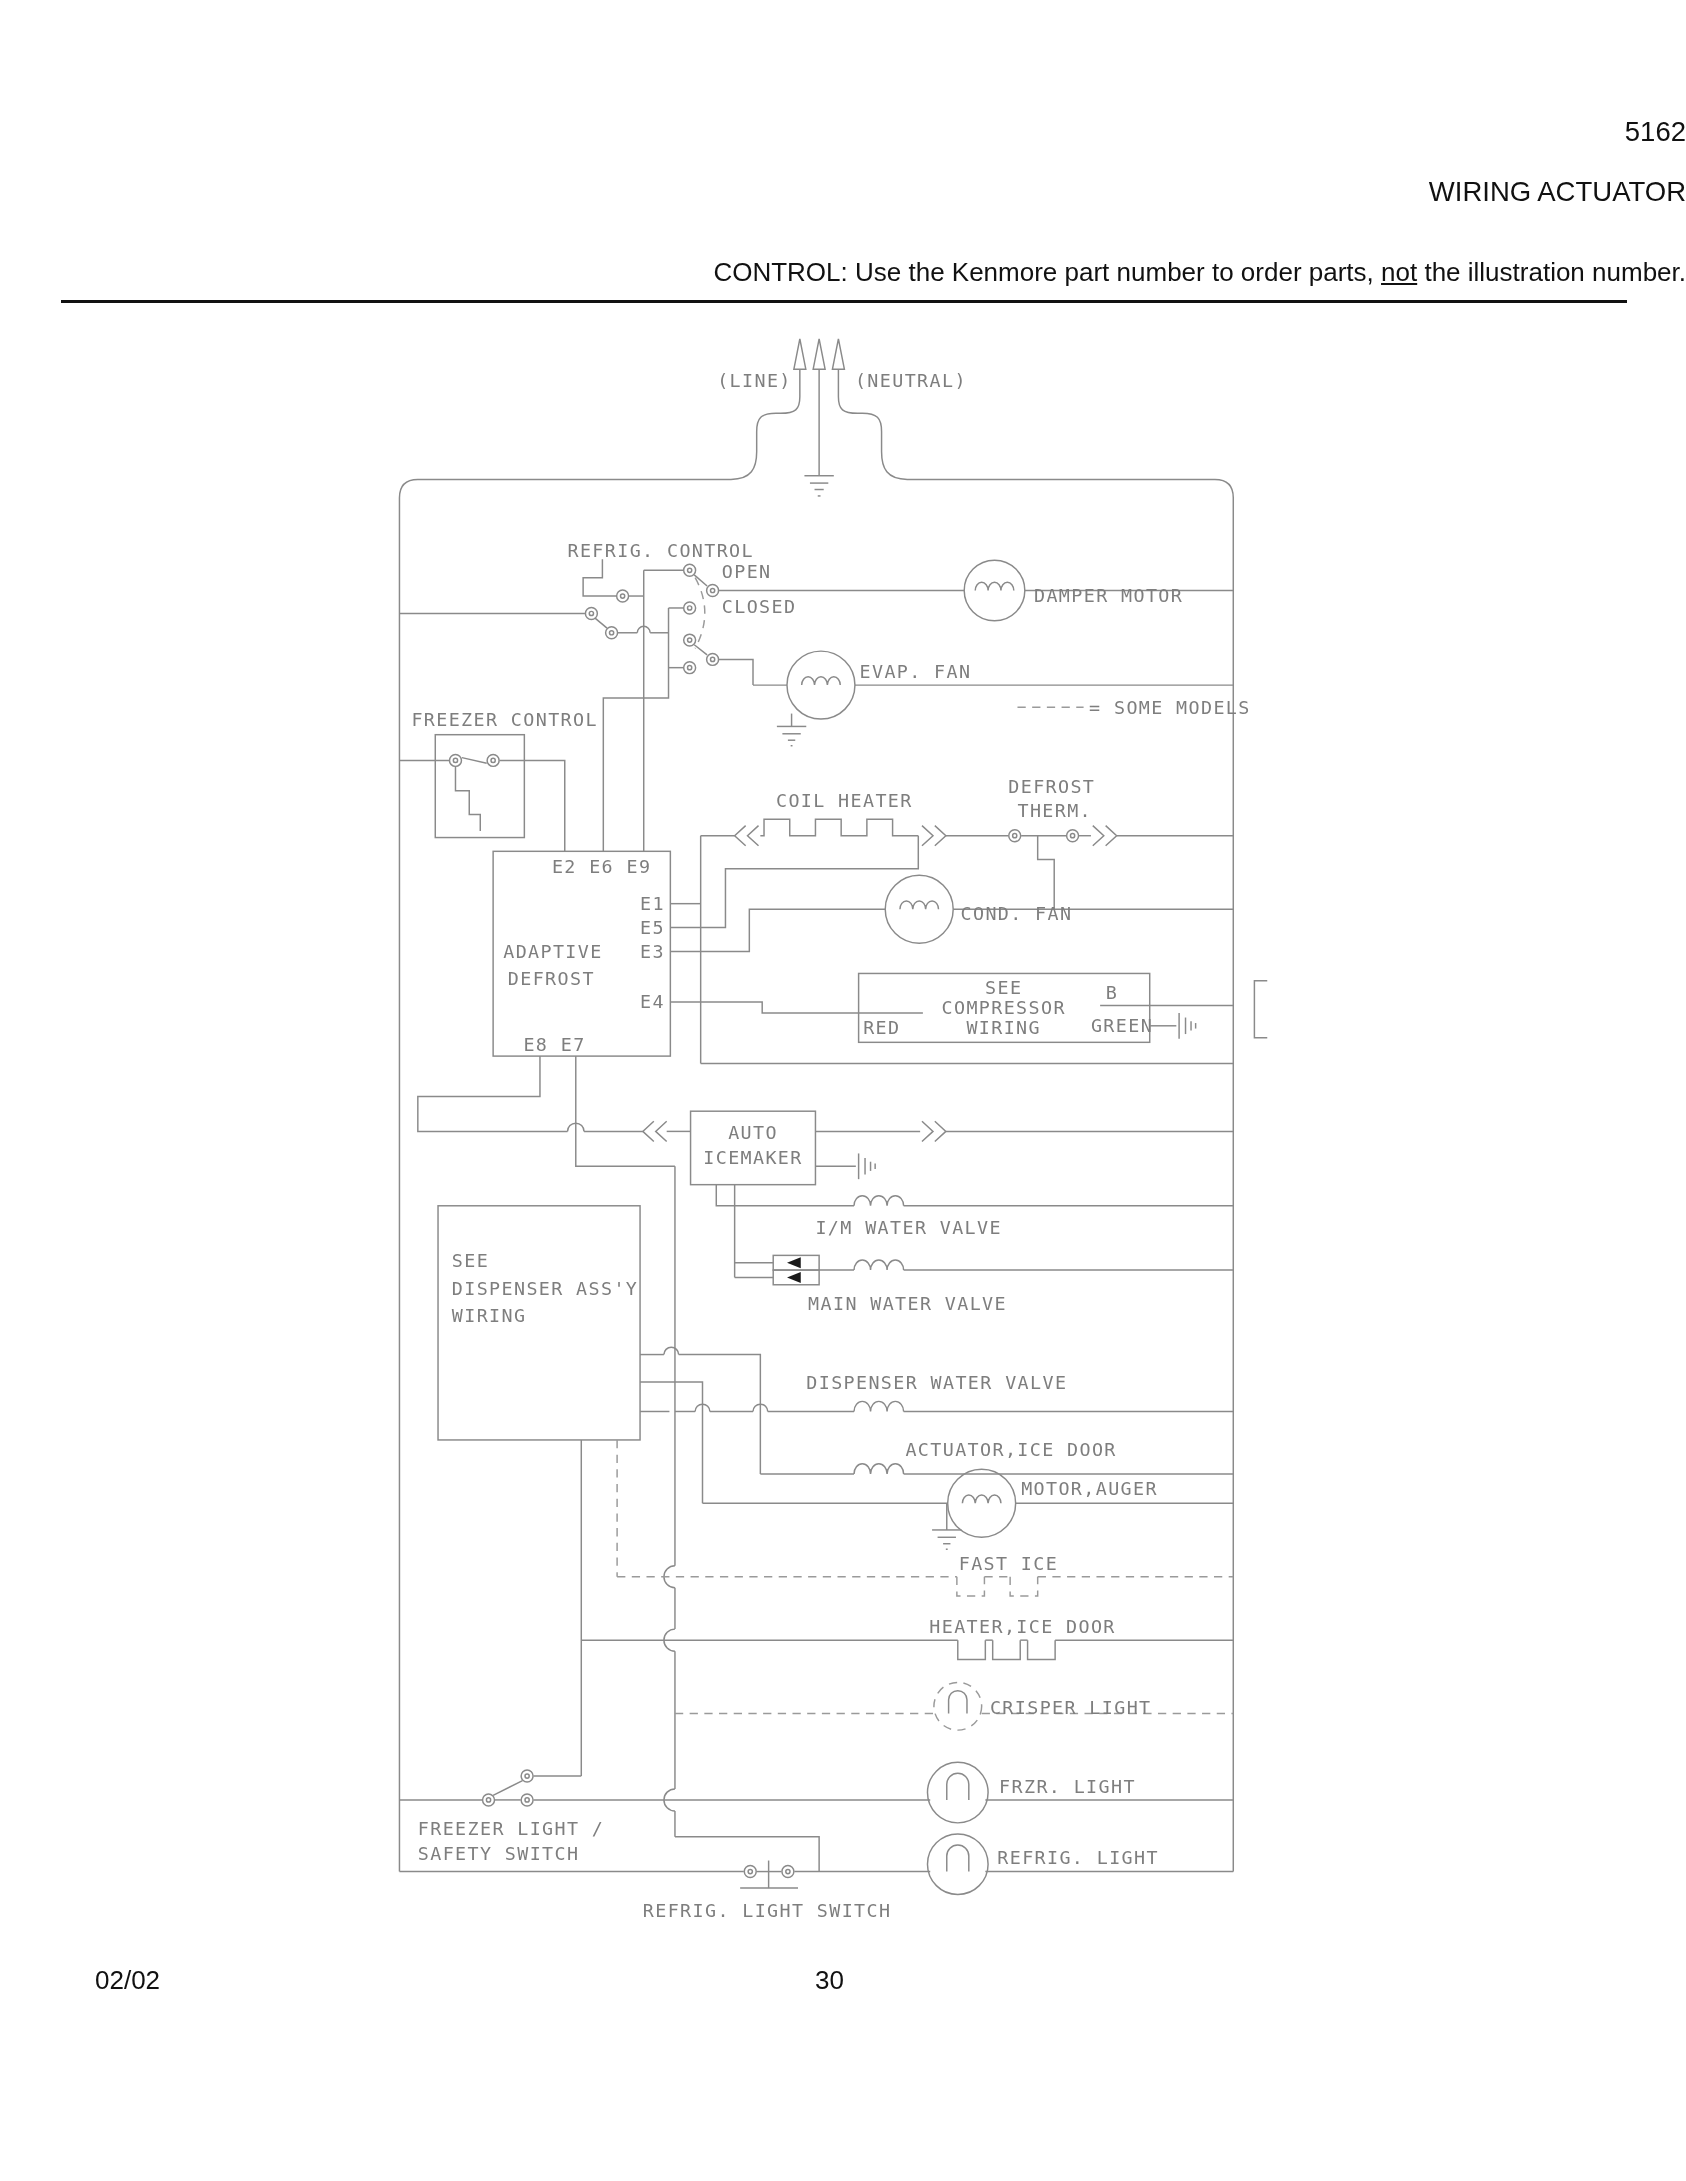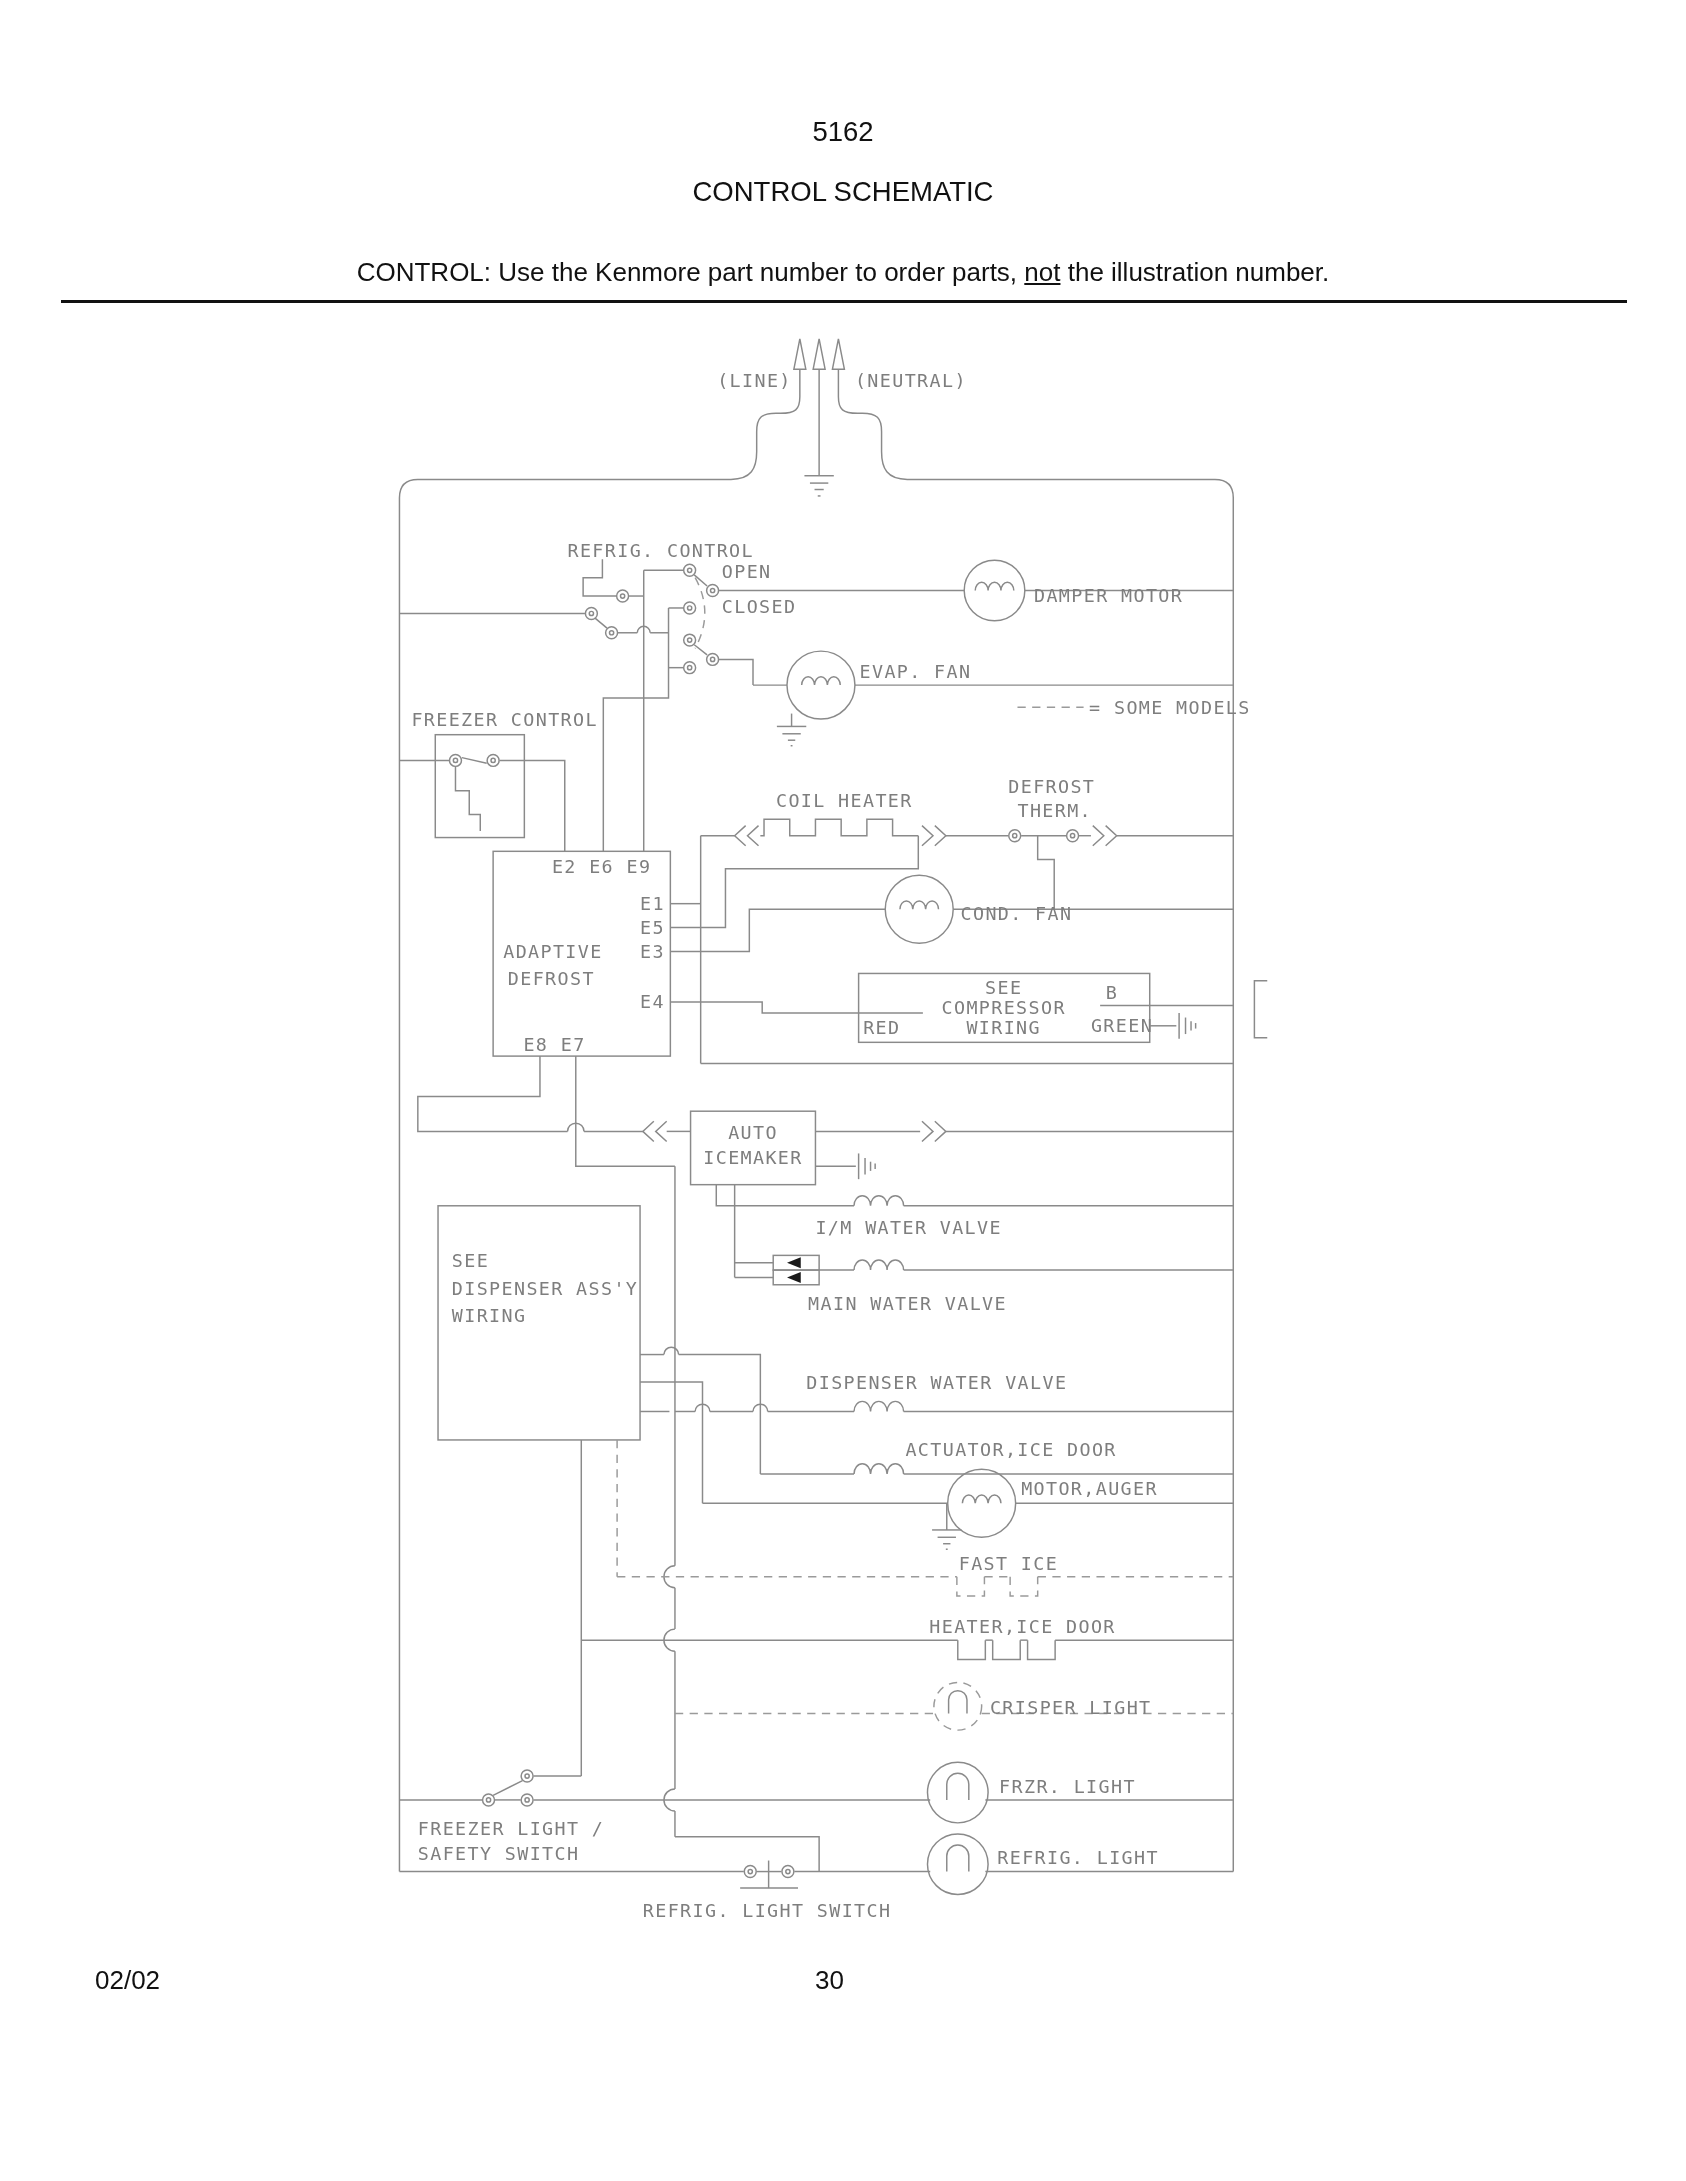--- a/index.html
+++ b/index.html
@@ -1,18 +1,18 @@
 <!DOCTYPE html>
 <html style="font-size:14.7px"><head>
 <meta charset="utf-8">
 <style>
   html,body{margin:0;padding:0;background:#ffffff;}
   .page{position:relative;width:1686px;height:2182px;background:#ffffff;overflow:hidden;
         font-family:"Liberation Sans",sans-serif;color:#111;}
-  .hdr{position:absolute;left:0;width:100%;text-align:center;}
+  .hdr{position:absolute;left:0;width:100%;text-align:right;}
   #part-number{top:116px;font-size:27.5px;}
   #doc-title{top:176px;font-size:27.5px;}
   #caution{top:257px;font-size:26px;}
   #caution u{text-decoration:underline;}
   .rule{position:absolute;left:61px;top:300px;width:1566px;height:2.8px;background:#111;}
   .ftr{position:absolute;font-size:26px;}
   #footer-date{left:95px;top:1965px;}
   #footer-page{left:815px;top:1965px;}
   svg{position:absolute;left:0;top:0;}
   svg text{font-family:"DejaVu Sans Mono","Liberation Mono",monospace;font-size:20px;
@@ -20,21 +20,21 @@
   .w{stroke:#8a8a8a;stroke-width:1.6;fill:none;}
   .wd{stroke:#9a9a9a;stroke-width:1.6;fill:none;stroke-dasharray:9 7;}
   .term{stroke:#8a8a8a;stroke-width:1.6;fill:#ffffff;}
   .blk{fill:#1a1a1a;stroke:none;}
 </style>
 </head>
 <body>
 <div class="page">
 
 <div class="hdr" id="part-number">5162</div>
-<div class="hdr" id="doc-title">CONTROL SCHEMATIC</div>
+<div class="hdr" id="doc-title">WIRING ACTUATOR</div>
 <div class="hdr" id="caution"><span>CONTROL: Use the Kenmore part number to order parts, </span><u>not</u><span> the illustration number.</span></div>
 <div class="rule"></div>
 
 <svg width="1686" height="2182" viewBox="0 0 1836 2376">
 
   <g>
     <path class="w" d="M871,369 L864.5,402 L877.5,402 Z"></path>
     <path class="w" d="M892,369 L885.5,402 L898.5,402 Z"></path>
     <path class="w" d="M913,369 L906.5,402 L919.5,402 Z"></path>
     <text x="781" y="421">(LINE)</text>

